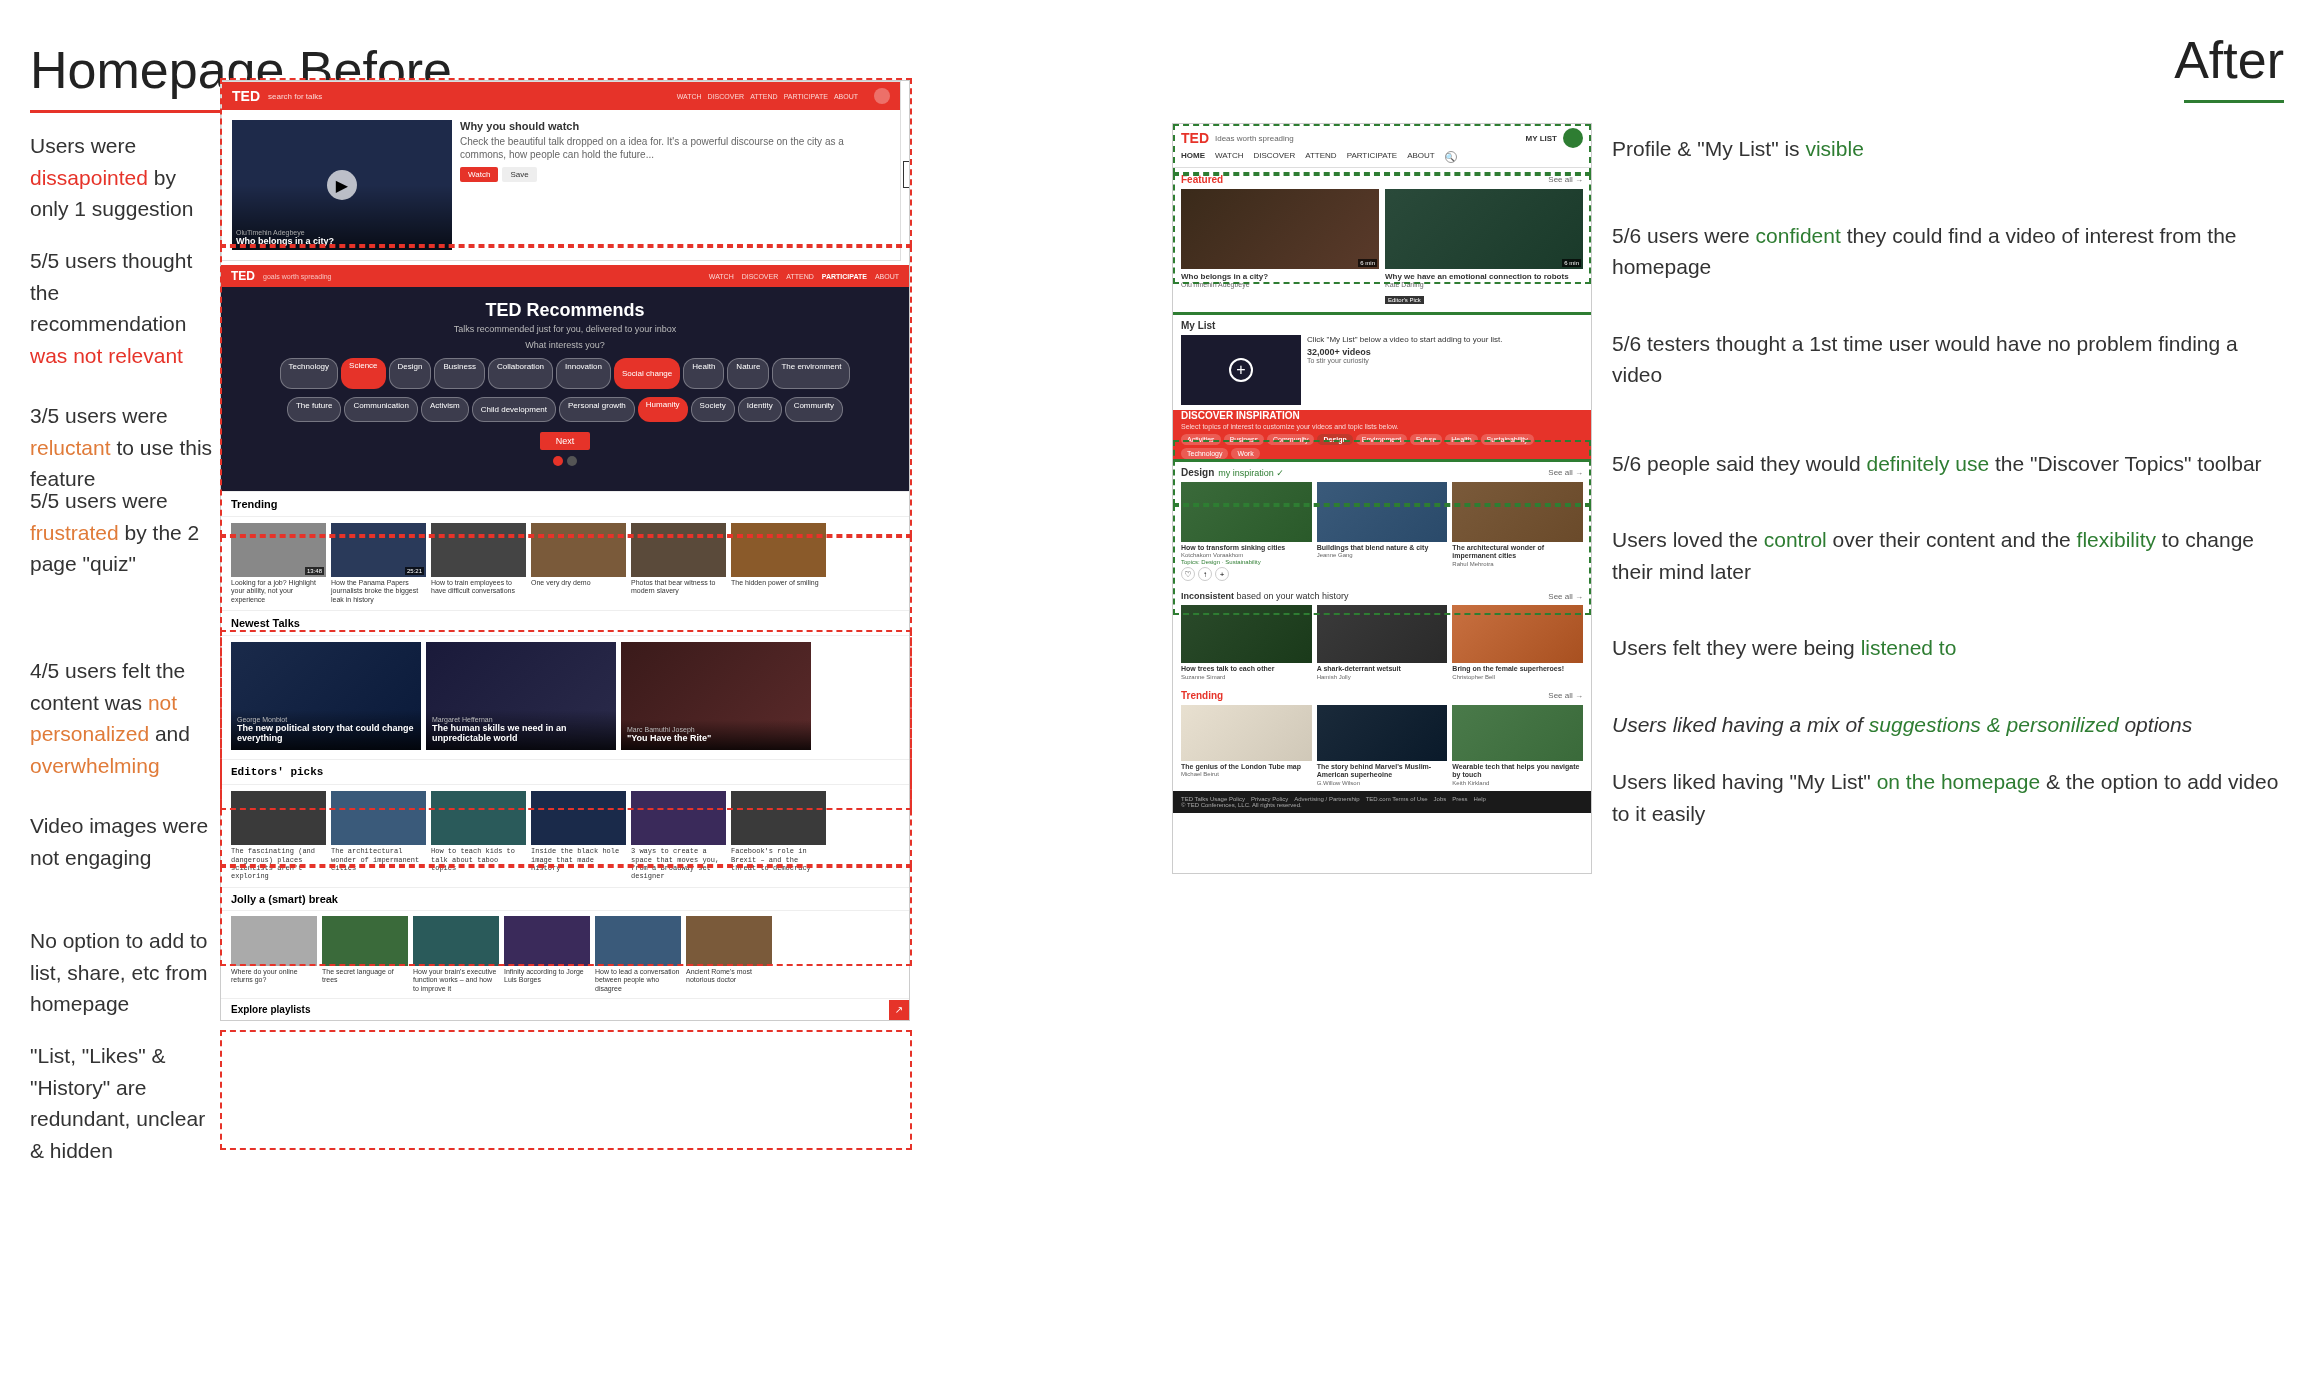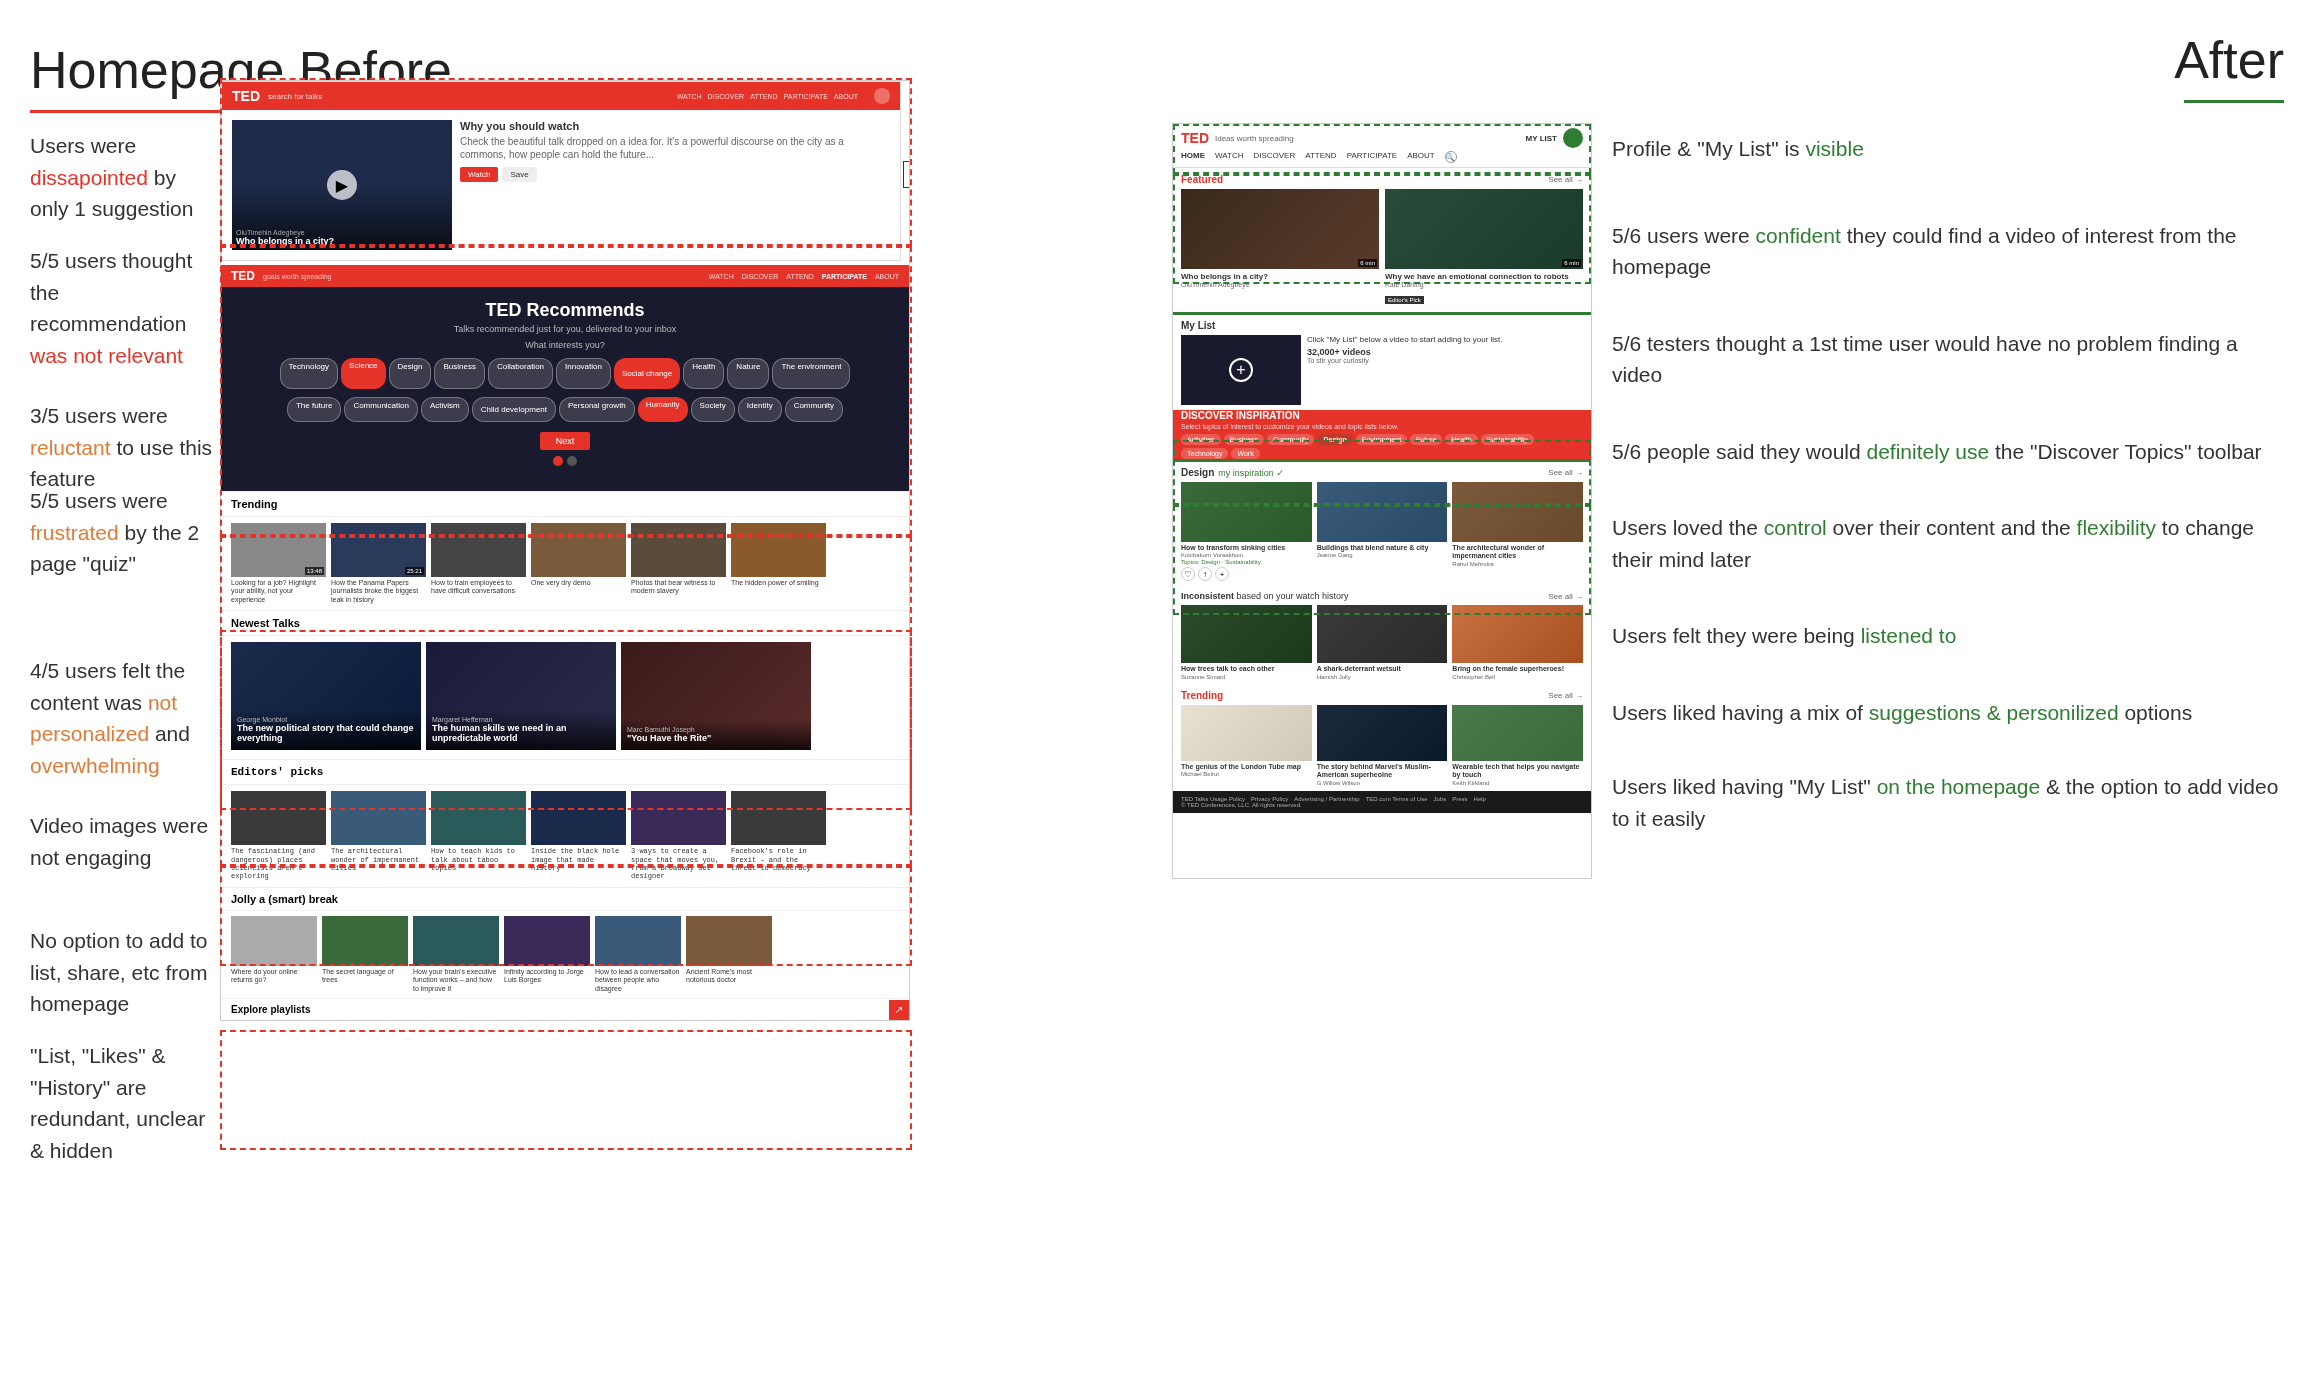--- a/index.html
+++ b/index.html
@@ -528,37 +528,37 @@
         <div style="flex:1;padding-top:10px;">
 
           <div style="margin-bottom:55px;font-size:21px;color:#333;line-height:1.5;">
             Profile &amp; "My List" is <span class="highlight-green">visible</span>
           </div>
 
           <div style="margin-bottom:45px;font-size:21px;color:#333;line-height:1.5;">
             5/6 users were <span class="highlight-green">confident</span> they could find a video of interest from the homepage
           </div>
 
-          <div style="margin-bottom:45px;font-size:21px;color:#333;line-height:1.5;">
+          <div style="margin-bottom:57px;font-size:21px;color:#333;line-height:1.5;">
             5/6 testers thought a 1st time user would have no problem finding a video
           </div>
 
           <div style="margin-bottom:45px;font-size:21px;color:#333;line-height:1.5;">
             5/6 people said they would <span class="highlight-green">definitely use</span> the "Discover Topics" toolbar
           </div>
 
           <div style="margin-bottom:45px;font-size:21px;color:#333;line-height:1.5;">
             Users loved the <span class="highlight-green">control</span> over their content and the <span class="highlight-green">flexibility</span> to change their mind later
           </div>
 
           <div style="margin-bottom:45px;font-size:21px;color:#333;line-height:1.5;">
             Users felt they were being <span class="highlight-green">listened to</span>
           </div>
 
-          <div style="margin-bottom:43px;font-size:21px;color:#333;line-height:1.5;">
+          <div style="margin-bottom:26px;font-size:21px;color:#333;line-height:1.5;font-style:italic;">
             Users liked having a mix of <span class="highlight-green">suggestions &amp; personilized</span> options
           </div>
 
           <div style="margin-bottom:45px;font-size:21px;color:#333;line-height:1.5;">
             Users liked having "My List" <span class="highlight-green">on the homepage</span> &amp; the option to add video to it easily
           </div>
 
         </div>
 
       </div>

